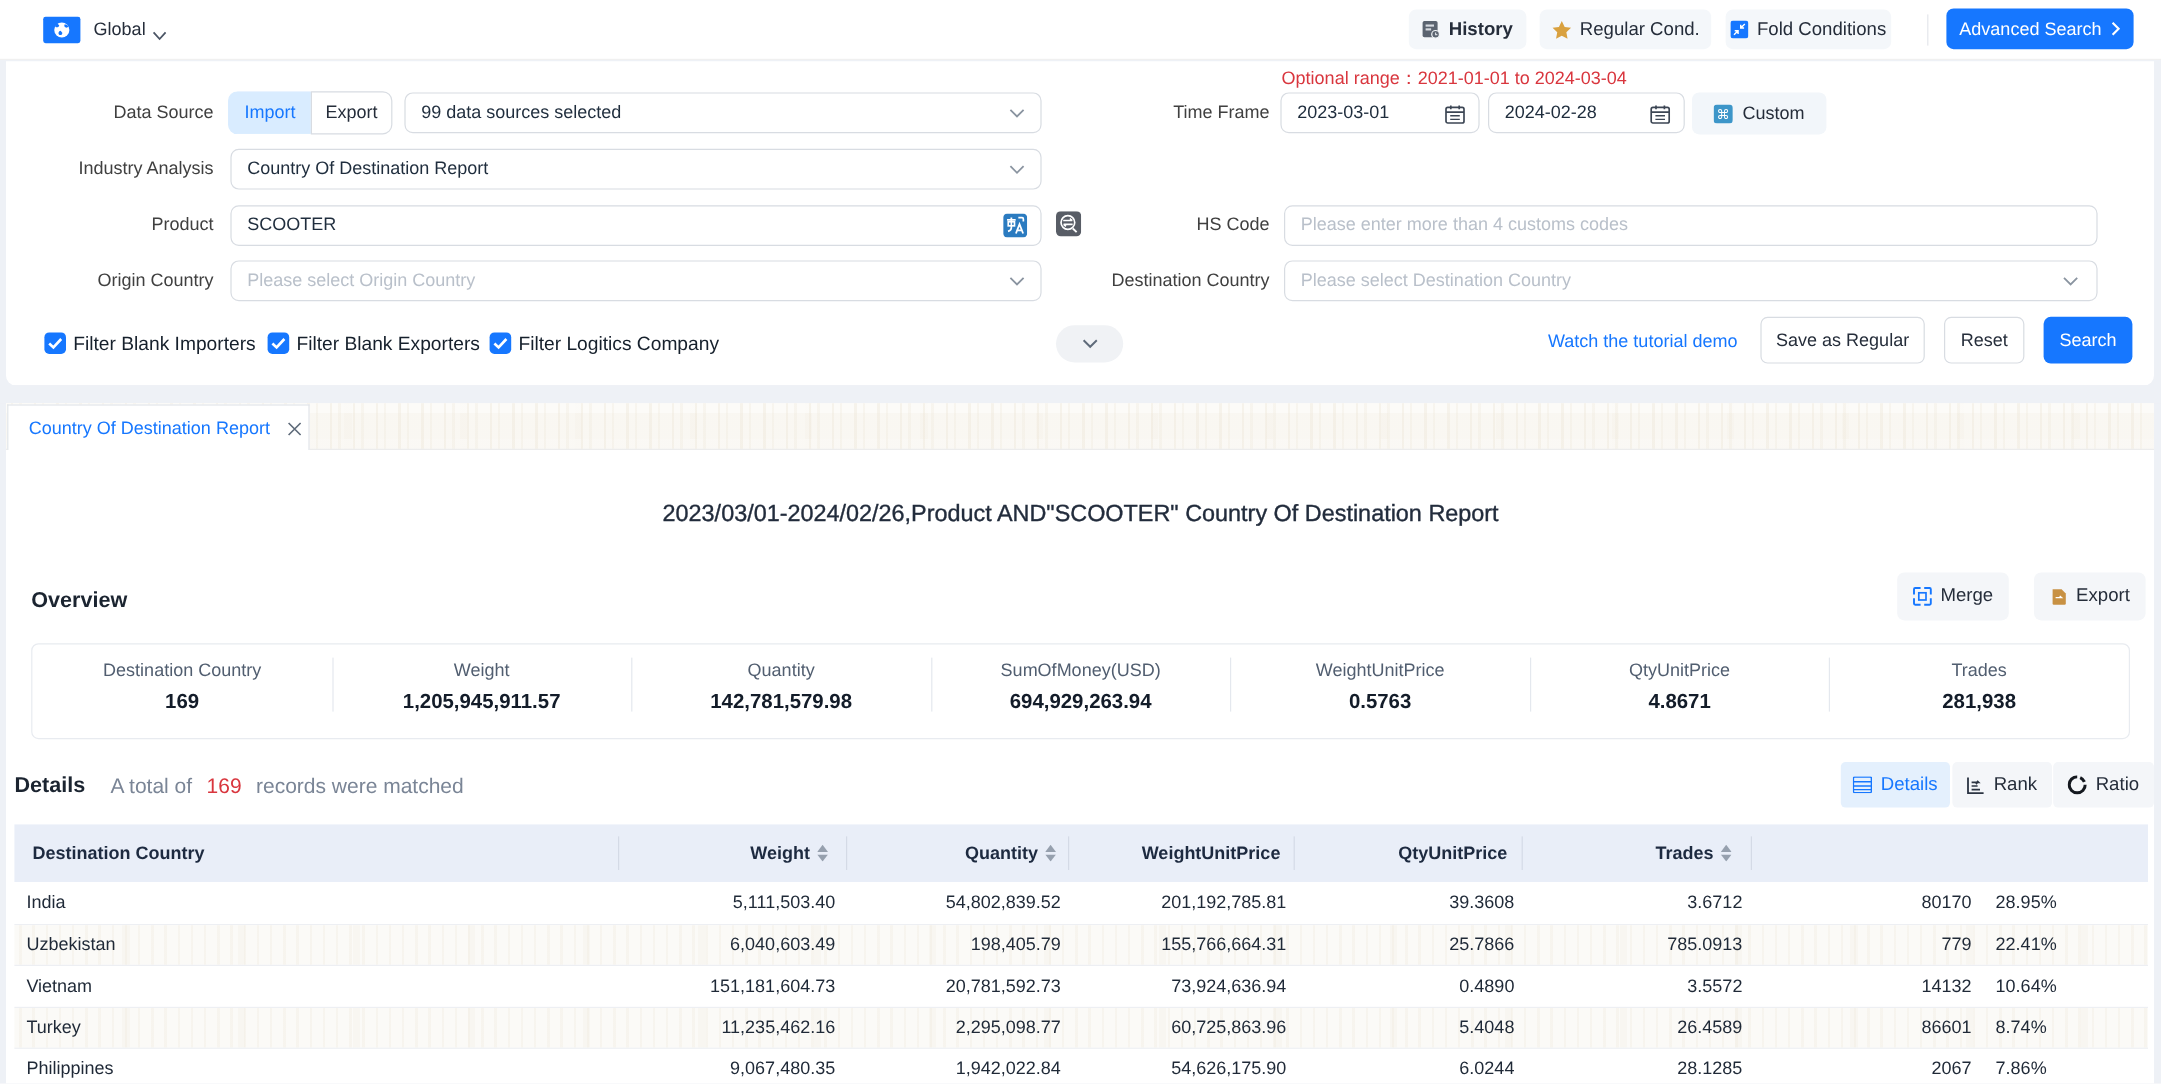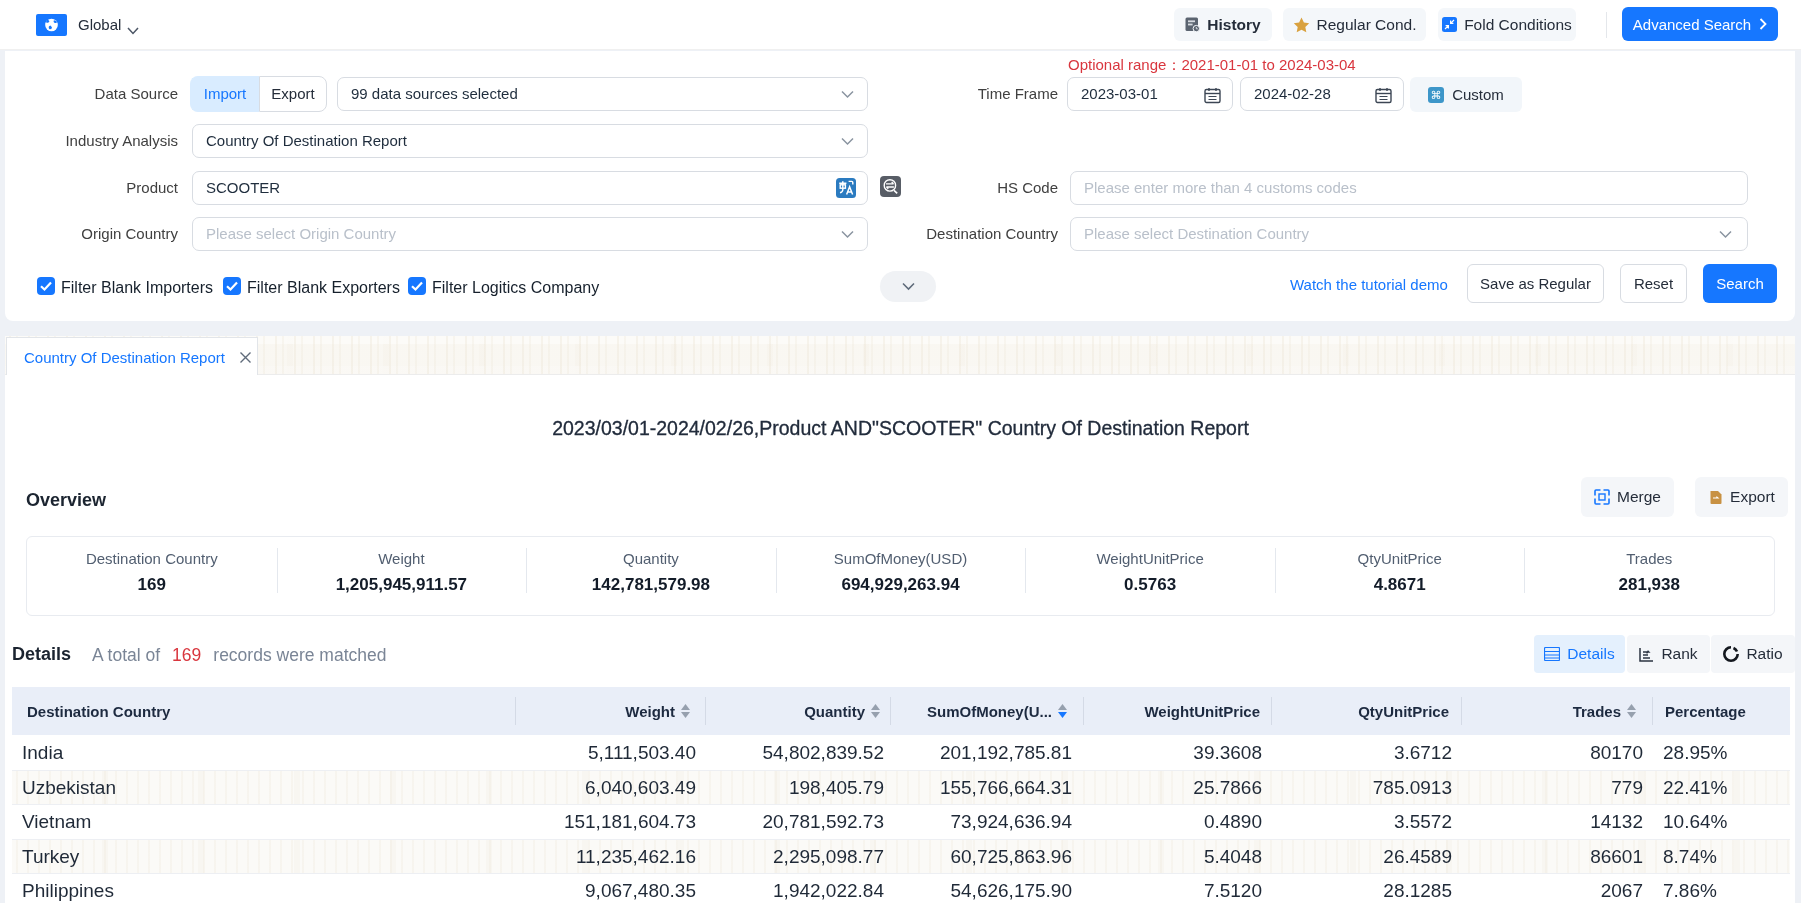--- a/index.html
+++ b/index.html
@@ -49,21 +49,21 @@
   .ovVal { margin-top:8px; font-size:17px; font-weight:bold; color:#131c29; }
   #detTitle { left:12px; top:644px; font-size:18px; font-weight:bold; color:#1b2430; }
   #detSub { left:92px; top:645px; font-size:17.5px; color:#7a8596; }
   #detSub b { color:#d9363e; font-weight:normal; padding:0 12px; }
   
   #thead { left:12px; top:687px; width:1778px; height:48px; background:#e9eef8; display:flex; }
   .th { font-size:15px; font-weight:bold; color:#1d2a40; position:relative; display:flex; align-items:center; }
   .th.num { justify-content:flex-end; }
   .th span { }
   .vline { position:absolute; right:0; top:10px; bottom:10px; width:1px; background:#d4dae6; }
-  .trow { position:absolute; left:12px; width:1778px; height:34px; display:flex; align-items:center; border-bottom:1px solid #edeff3; font-size:19px; color:#1f2937; }
+  .trow { position:absolute; left:12px; width:1778px; height:34px; display:flex; align-items:center; border-bottom:1px solid #edeff3; font-size:15px; color:#1f2937; }
   .trow.alt { background:
        repeating-linear-gradient(90deg, rgba(237,230,216,.0) 0 4px, rgba(237,230,216,.28) 4px 6px, rgba(237,230,216,.0) 6px 11px),
        repeating-linear-gradient(90deg, #fbfaf7 0 90px, #f8f6f1 90px 96px); }
   .td { }
   .td.num { text-align:right; }
   .sorter { display:inline-flex; flex-direction:column; margin-left:6px; vertical-align:middle; }
   .sorter svg { display:block; }
 </style>
 </head>
 <body>
@@ -324,39 +324,30 @@
         </svg>
       </span><div class="vline"></div></div>
   <div class="th num" style="width:185px; padding-right:11px;">Quantity<span class="sorter">
         <svg width="9" height="6" viewBox="0 0 9 6">
           <path d="M4.5 0 L9 6 H0 Z" fill="#96a0ae"></path>
         </svg>
         <svg style="margin-top:2px" width="9" height="6" viewBox="0 0 9 6">
           <path d="M4.5 6 L0 0 H9 Z" fill="#96a0ae"></path>
         </svg>
       </span><div class="vline"></div></div>
-  <div class="th num" style="width:193px; padding-right:17px;">SumOfMoney(U...<span class="sorter">
-        <svg width="9" height="6" viewBox="0 0 9 6">
-          <path d="M4.5 0 L9 6 H0 Z" fill="#96a0ae"></path>
-        </svg>
-        <svg style="margin-top:2px" width="9" height="6" viewBox="0 0 9 6">
-          <path d="M4.5 6 L0 0 H9 Z" fill="#1677ff"></path>
-        </svg>
-      </span><div class="vline"></div></div>
   <div class="th num" style="width:188px; padding-right:12px;">WeightUnitPrice<div class="vline"></div></div>
   <div class="th num" style="width:190px; padding-right:13px;">QtyUnitPrice<div class="vline"></div></div>
   <div class="th num" style="width:191px; padding-right:17px;">Trades<span class="sorter">
         <svg width="9" height="6" viewBox="0 0 9 6">
           <path d="M4.5 0 L9 6 H0 Z" fill="#96a0ae"></path>
         </svg>
         <svg style="margin-top:2px" width="9" height="6" viewBox="0 0 9 6">
           <path d="M4.5 6 L0 0 H9 Z" fill="#96a0ae"></path>
         </svg>
       </span><div class="vline"></div></div>
-  <div class="th" style="width:137px; padding-left:12px;">Percentage</div>
 </div>
 <div class="trow" style="top:735px; height:36px;">
   <div class="td" style="width:504px; padding-left:10px;">India</div>
   <div class="td num" style="width:190px; padding-right:10px;">5,111,503.40</div>
   <div class="td num" style="width:185px; padding-right:7px;">54,802,839.52</div>
   <div class="td num" style="width:193px; padding-right:12px;">201,192,785.81</div>
   <div class="td num" style="width:188px; padding-right:10px;">39.3608</div>
   <div class="td num" style="width:190px; padding-right:10px;">3.6712</div>
   <div class="td num" style="width:191px; padding-right:10px;">80170</div>
   <div class="td" style="width:137px; padding-left:10px;">28.95%</div>
@@ -389,17 +380,17 @@
   <div class="td num" style="width:188px; padding-right:10px;">5.4048</div>
   <div class="td num" style="width:190px; padding-right:10px;">26.4589</div>
   <div class="td num" style="width:191px; padding-right:10px;">86601</div>
   <div class="td" style="width:137px; padding-left:10px;">8.74%</div>
 </div>
 <div class="trow" style="top:874px; height:34px;">
   <div class="td" style="width:504px; padding-left:10px;">Philippines</div>
   <div class="td num" style="width:190px; padding-right:10px;">9,067,480.35</div>
   <div class="td num" style="width:185px; padding-right:7px;">1,942,022.84</div>
   <div class="td num" style="width:193px; padding-right:12px;">54,626,175.90</div>
-  <div class="td num" style="width:188px; padding-right:10px;">7.5120</div>
+  <div class="td num" style="width:188px; padding-right:10px;">6.0244</div>
   <div class="td num" style="width:190px; padding-right:10px;">28.1285</div>
   <div class="td num" style="width:191px; padding-right:10px;">2067</div>
   <div class="td" style="width:137px; padding-left:10px;">7.86%</div>
 </div>
 
 </body></html>

